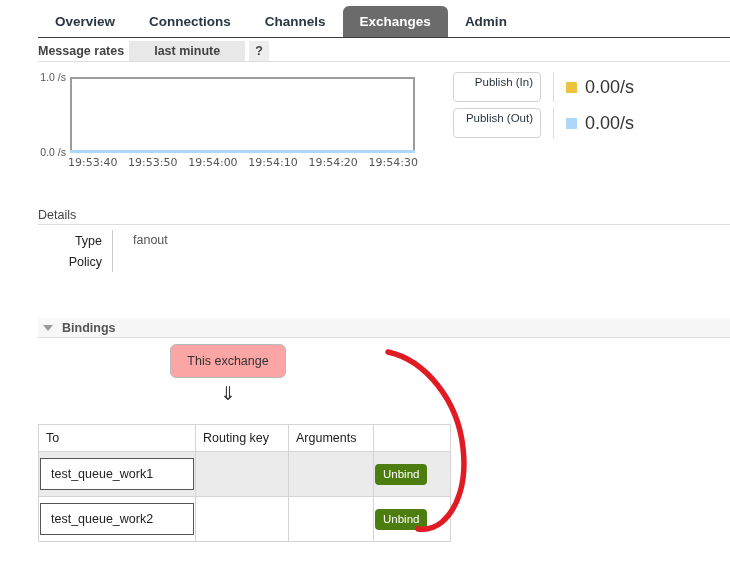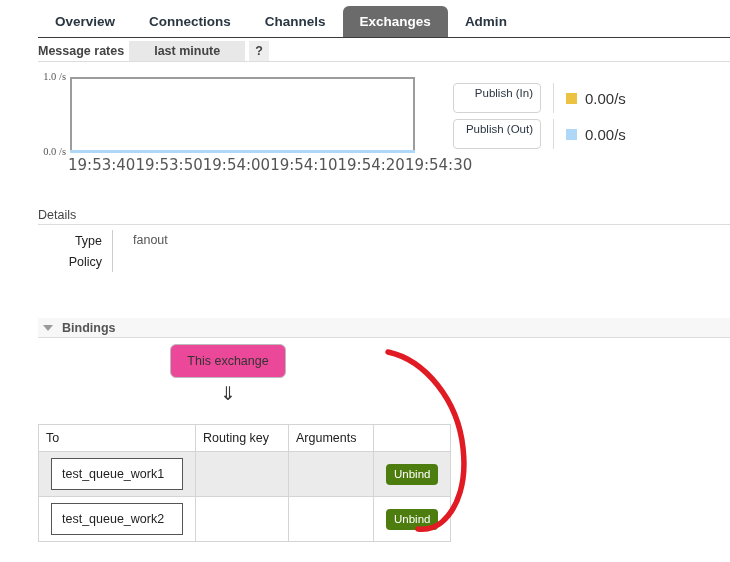--- a/index.html
+++ b/index.html
@@ -133,43 +133,42 @@
     top: 82px;
     width: 345px;
     height: 3px;
     background: #afd8f8;
   }
   .ytick {
     position: absolute;
     right: 16px;
     font-size: 10.5px;
     color: #555;
-    font-family: Liberation Serif, serif;
+    font-family: Liberation Sans, sans-serif;
   }
   .ytick-top { left: 0; width: 28px; top: 3px; text-align: right; }
   .ytick-bot { left: 0; width: 28px; top: 78px; text-align: right; }
   .xticks {
     position: absolute;
     left: 30px;
     top: 88px;
     width: 350px;
     display: flex;
     justify-content: space-between;
-    font-size: 15px;
+    font-size: 11px;
     color: #555;
     font-family: "DejaVu Sans", sans-serif;
   }
 
   
   .legend {
     position: absolute;
     left: 415px;
     top: 4px;
     width: 230px;
-    margin-top: 11px;
   }
   .legend-row {
     display: flex;
     align-items: center;
     margin-bottom: 6px;
   }
   .legend-btn {
     width: 88px;
     min-height: 30px;
     border: 1px solid #d3d3d3;
@@ -189,21 +188,21 @@
     background: #dcdcdc;
     margin: 0 12px;
   }
   .legend-swatch {
     width: 11px;
     height: 11px;
     display: inline-block;
     margin-right: 8px;
   }
   .legend-value {
-    font-size: 15px;
+    font-size: 18px;
     color: #333;
   }
 
   
   .section-head {
     position: absolute;
     left: 38px;
     width: 692px;
     height: 20px;
     border-bottom: 1px solid #dddddd;
@@ -265,21 +264,21 @@
     position: absolute;
     left: 38px;
     top: 344px;
     width: 380px;
     text-align: center;
   }
   .exchange-box {
     display: inline-block;
     border: 1px solid #bbbbbb;
     border-radius: 6px;
-    background: #ec4899;
+    background: #fca5a5;
     padding: 9px 16px;
     font-size: 12.5px;
     color: #333;
     cursor: pointer;
   }
   .down-arrow {
     margin-top: 6px;
     font-size: 19px;
     color: #3a3a3a;
     font-family: "DejaVu Sans", sans-serif;
@@ -300,21 +299,21 @@
     text-align: left;
     color: #222;
     background: #ffffff;
     border: 1px solid #d4d4d4;
     padding: 4px 7px;
     height: 18px;
     margin-left: 24px;
   }
   #bindings-table td {
     border: 1px solid #d4d4d4;
-    padding: 6px 12px;
+    padding: 6px 1px;
     vertical-align: middle;
     background: #ffffff;
   }
   #bindings-table tr.odd td {
     background: #ebebeb;
   }
   .col-to { width: 142px; }
   .col-rk { width: 78px; }
   .col-args { width: 70px; }
   .col-act { width: 62px; }

